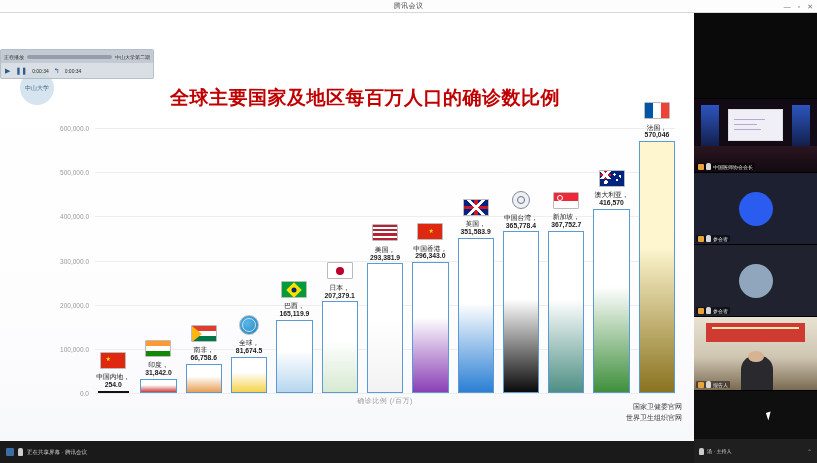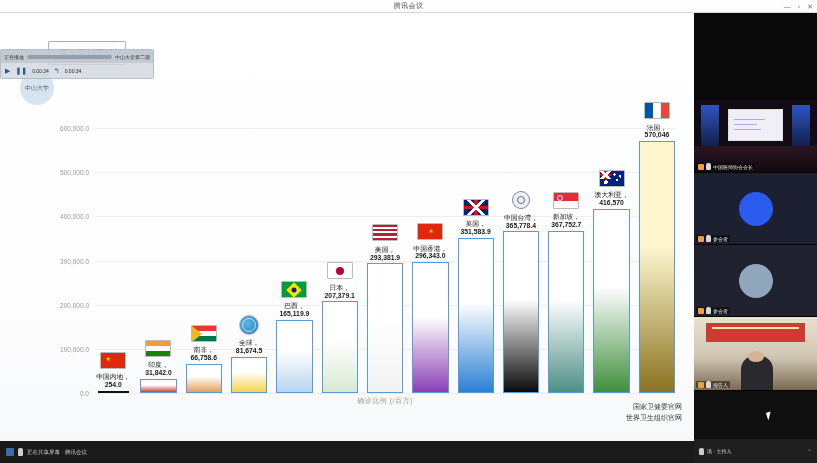--- a/index.html
+++ b/index.html
@@ -158,44 +158,40 @@
     <div class="winbtns">
       <span>—</span>
       <span>▫</span>
       <span>✕</span>
     </div>
   </div>
 
   <div class="stage">
     <div class="stage-inner">
 
-      <div class="wm">
-        <div class="wm-line"></div>
-        <div class="wm-line2"></div>
-        <span>SYSUTV</span>
-      </div>
       <div class="wm-badge">
         <span>中山大学</span>
       </div>
 
       <div class="player">
         <div class="player-top">
           <span class="ptext">正在播放</span>
           <span class="player-bar"></span>
           <span class="ptext">中山大学第二期</span>
         </div>
         <div class="player-ctl">
           <span class="ic">▶</span>
           <span class="ic">❚❚</span>
           <span class="tm">0:00:34</span>
           <span class="ic">↰</span>
           <span class="tm">0:00:34</span>
         </div>
       </div>
 
+      <div class="chart-title">全球主要国家及地区每百万人口的确诊数比例</div>
 
       <div class="plot">
         <div class="yaxis" id="yaxis">
             <div class="ytick" style="top: 0px;">600,000.0</div>
             <div class="ytick" style="top: 44.1667px;">500,000.0</div>
             <div class="ytick" style="top: 88.3333px;">400,000.0</div>
             <div class="ytick" style="top: 132.5px;">300,000.0</div>
             <div class="ytick" style="top: 176.667px;">200,000.0</div>
             <div class="ytick" style="top: 220.833px;">100,000.0</div>
             <div class="ytick" style="top: 265px;">0.0</div>

